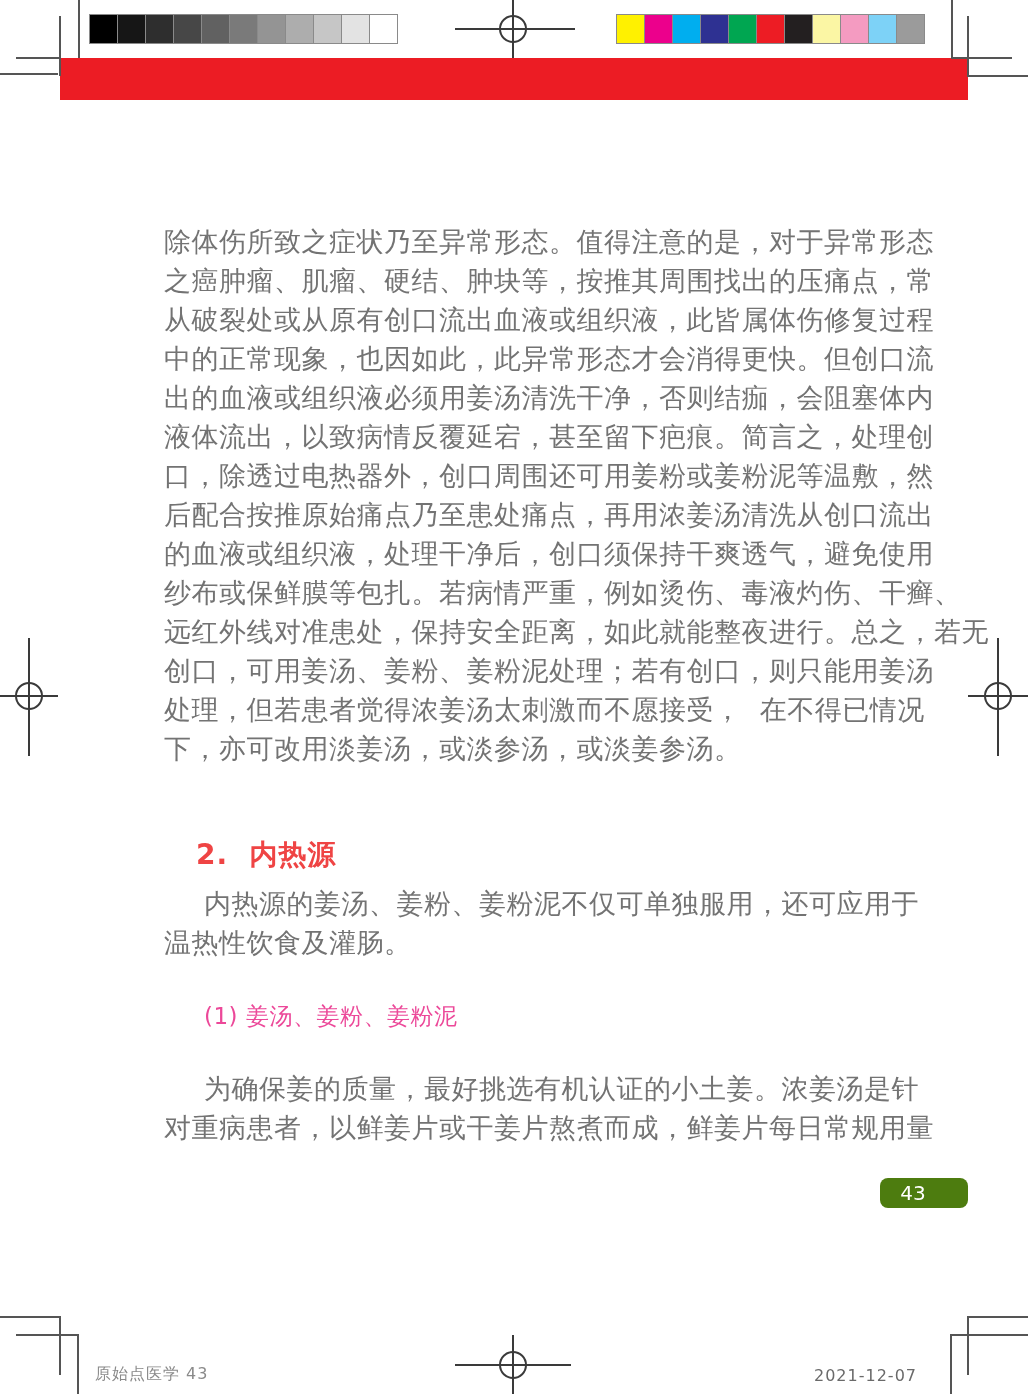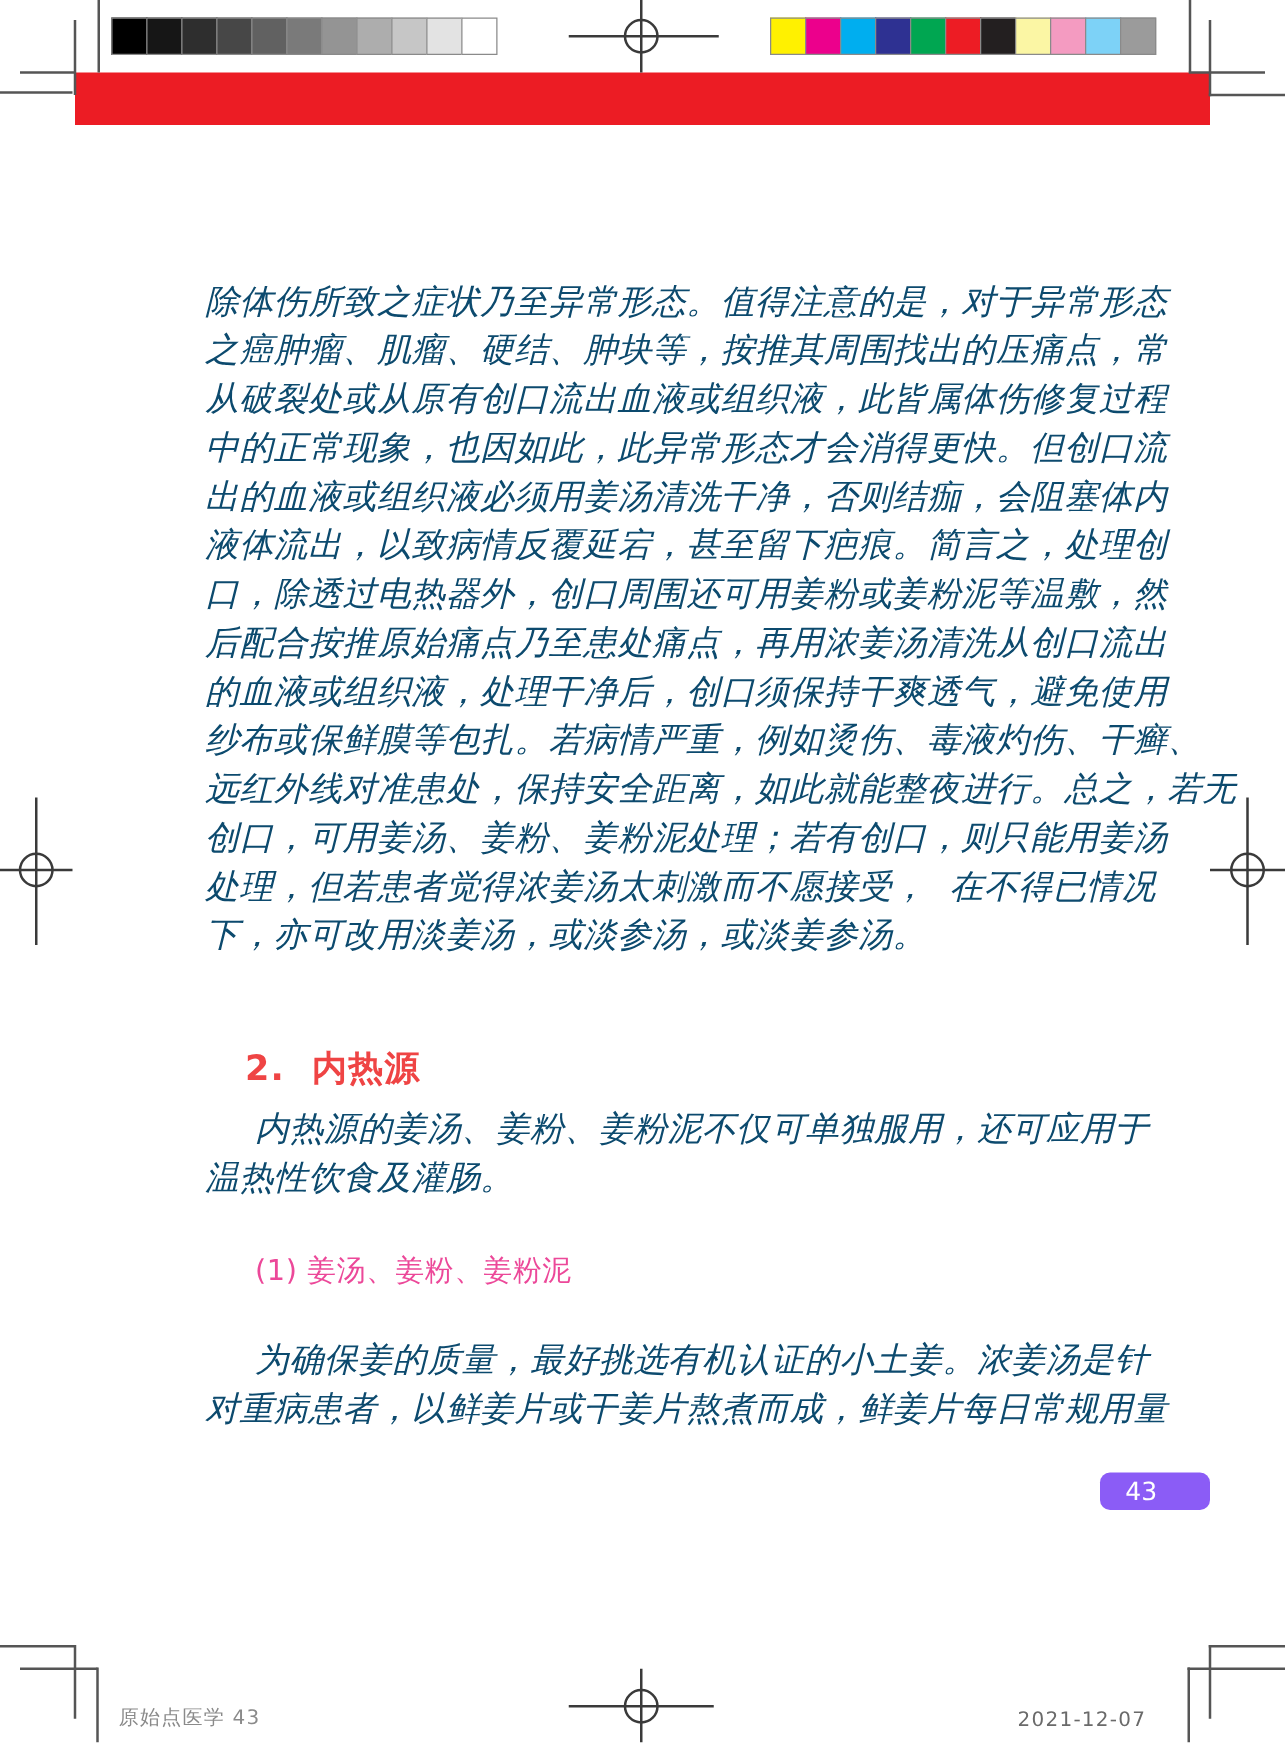--- a/index.html
+++ b/index.html
@@ -22,32 +22,32 @@
   .regmark .circ { position:absolute; width:28px; height:28px; border:2px solid #3a3a3a; border-radius:50%; box-sizing:border-box; background:transparent; }
   .regmark .hline { position:absolute; height:2px; background:#3a3a3a; }
   .regmark .vline { position:absolute; width:2px; background:#3a3a3a; }
 
   
   .cropline { position:absolute; background:#555; }
   .cl-h { height:2px; }
   .cl-v { width:2px; }
 
   
-  .textcol { left:164px; width:720px; color:#0c4a6e;font-style:italic; }
+  .textcol { left:164px; width:720px; color:#737373; }
   .text-line { white-space:pre; font-size:27px; line-height:39px; letter-spacing:0.5px; }
   .indent-first .text-line:first-child { text-indent:40px; }
   .section-heading {
     left:196px; top:836px; color:#ef4444; font-size:28px; font-weight:bold;
     white-space:pre; letter-spacing:1px;
   }
   .subheading { left:204px; top:1001px; font-size:23px; color:#ec4899; white-space:pre; letter-spacing:0.5px; }
 
   
   .page-badge {
-    left:880px; top:1178px; width:88px; height:30px; background:#8b5cf6;
+    left:880px; top:1178px; width:88px; height:30px; background:#4d7c0f;
     border-radius:8px; color:#ffffff; font-size:20px;
     display:flex; align-items:center; justify-content:center;
     padding-right:22px; box-sizing:border-box;
   }
 
   
   .footer-left  { left:95px;  top:1364px; font-size:16px; color:#8a8a8a; letter-spacing:1px; }
   .footer-right { left:814px; top:1366px; font-size:16px; color:#6a6a6a; letter-spacing:1px; }
 </style>
 </head>

